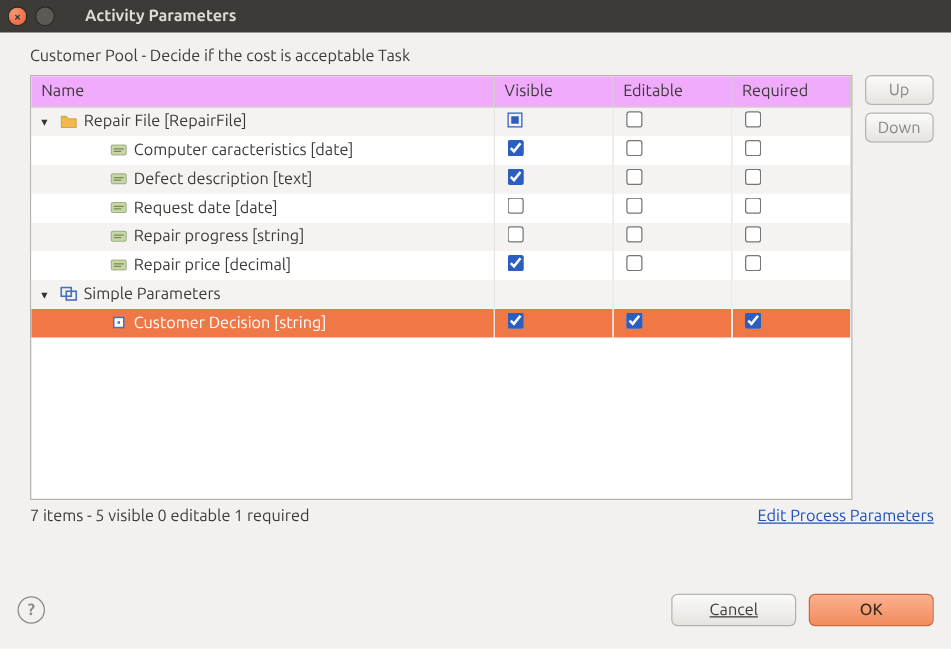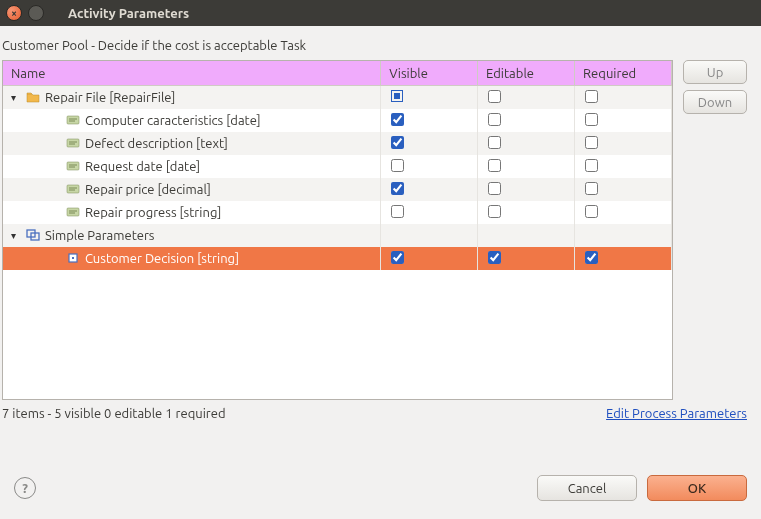--- a/index.html
+++ b/index.html
@@ -29,21 +29,21 @@
     align-items: center;
     justify-content: center;
     font-size: 10px;
     color: #3b3a36;
     background: #5b5a55;
     border: 1px solid #2a2926;
   }
   .titlebar .close { background: radial-gradient(circle at 30% 30%, #f79674, #e55d30); }
   .titlebar .title { margin-left: 18px; font-size: 13px; }
   .content {
-    padding: 12px 14px 10px 2px;
+    padding: 12px 14px 10px 24px;
   }
   .subtitle { margin-bottom: 8px; color: #3c3b37; }
   .workarea { display: flex; gap: 10px; }
   .table {
     flex: 1;
     border: 1px solid #b6b2ac;
     background: #fff;
     height: 340px;
     display: flex;
     flex-direction: column;
@@ -87,21 +87,21 @@
   .btn {
     background: linear-gradient(#fafaf8,#e6e4e0);
     border: 1px solid #b6b2ac;
     border-radius: 5px;
     padding: 4px 8px;
     text-align: center;
     color: #888;
     font-size: 13px;
     cursor: default;
   }
-  .btn.enabled { color: #3c3b37; cursor: pointer; }
+  .btn.enabled { color: #3c3b37; cursor: pointer; text-decoration: underline; }
   .summary-row { display:flex; justify-content:space-between; margin-top: 6px; align-items:flex-start; }
   .link { color: #1f4fbf; text-decoration: underline; cursor:pointer; font-weight:400; }
   .footer {
     position: absolute; bottom: 0; left:0; right:0;
     padding: 10px 14px 18px 14px;
     display:flex; justify-content:space-between; align-items:center;
   }
   .help {
     width:22px;height:22px;border:1.5px solid #8a8a88;border-radius:50%;
     display:flex;align-items:center;justify-content:center;color:#8a8a88;font-weight:bold;
@@ -236,44 +236,44 @@
                     <span class="chev"></span>
                     <span class="pad1"></span>
                     <span class="pad1"></span>
                     <span class="icon">
                       <svg width="14" height="12" viewBox="0 0 14 12">
                         <rect class="ico-field" x="1" y="2" width="12" height="8" rx="1"></rect>
                         <line x1="3" y1="5" x2="11" y2="5" stroke="#7a8a56"></line>
                         <line x1="3" y1="7" x2="9" y2="7" stroke="#7a8a56"></line>
                       </svg>
                     </span>
+                    <span>Repair progress [string]</span>
+                  </span>
+                </td>
+                <td class="col-check"><input type="checkbox" style=""></td>
+                <td class="col-check"><input type="checkbox" style=""></td>
+                <td class="col-check"><input type="checkbox" style=""></td>
+              </tr>
+              <tr>
+                <td>
+                  <span class="namecell">
+                    <span class="chev"></span>
+                    <span class="pad1"></span>
+                    <span class="pad1"></span>
+                    <span class="icon">
+                      <svg width="14" height="12" viewBox="0 0 14 12">
+                        <rect class="ico-field" x="1" y="2" width="12" height="8" rx="1"></rect>
+                        <line x1="3" y1="5" x2="11" y2="5" stroke="#7a8a56"></line>
+                        <line x1="3" y1="7" x2="9" y2="7" stroke="#7a8a56"></line>
+                      </svg>
+                    </span>
                     <span>Repair price [decimal]</span>
                   </span>
                 </td>
                 <td class="col-check"><input type="checkbox" checked="" style=""></td>
-                <td class="col-check"><input type="checkbox" style=""></td>
-                <td class="col-check"><input type="checkbox" style=""></td>
-              </tr>
-              <tr>
-                <td>
-                  <span class="namecell">
-                    <span class="chev"></span>
-                    <span class="pad1"></span>
-                    <span class="pad1"></span>
-                    <span class="icon">
-                      <svg width="14" height="12" viewBox="0 0 14 12">
-                        <rect class="ico-field" x="1" y="2" width="12" height="8" rx="1"></rect>
-                        <line x1="3" y1="5" x2="11" y2="5" stroke="#7a8a56"></line>
-                        <line x1="3" y1="7" x2="9" y2="7" stroke="#7a8a56"></line>
-                      </svg>
-                    </span>
-                    <span>Repair progress [string]</span>
-                  </span>
-                </td>
-                <td class="col-check"><input type="checkbox" style=""></td>
                 <td class="col-check"><input type="checkbox" style=""></td>
                 <td class="col-check"><input type="checkbox" style=""></td>
               </tr>
               <tr>
                 <td>
                   <span class="namecell">
                     <span class="chev">▾</span>
                     <span class="icon">
                       <svg width="14" height="12" viewBox="0 0 14 12">
                         <rect class="ico-group" x="1" y="1" width="8" height="7"></rect>

